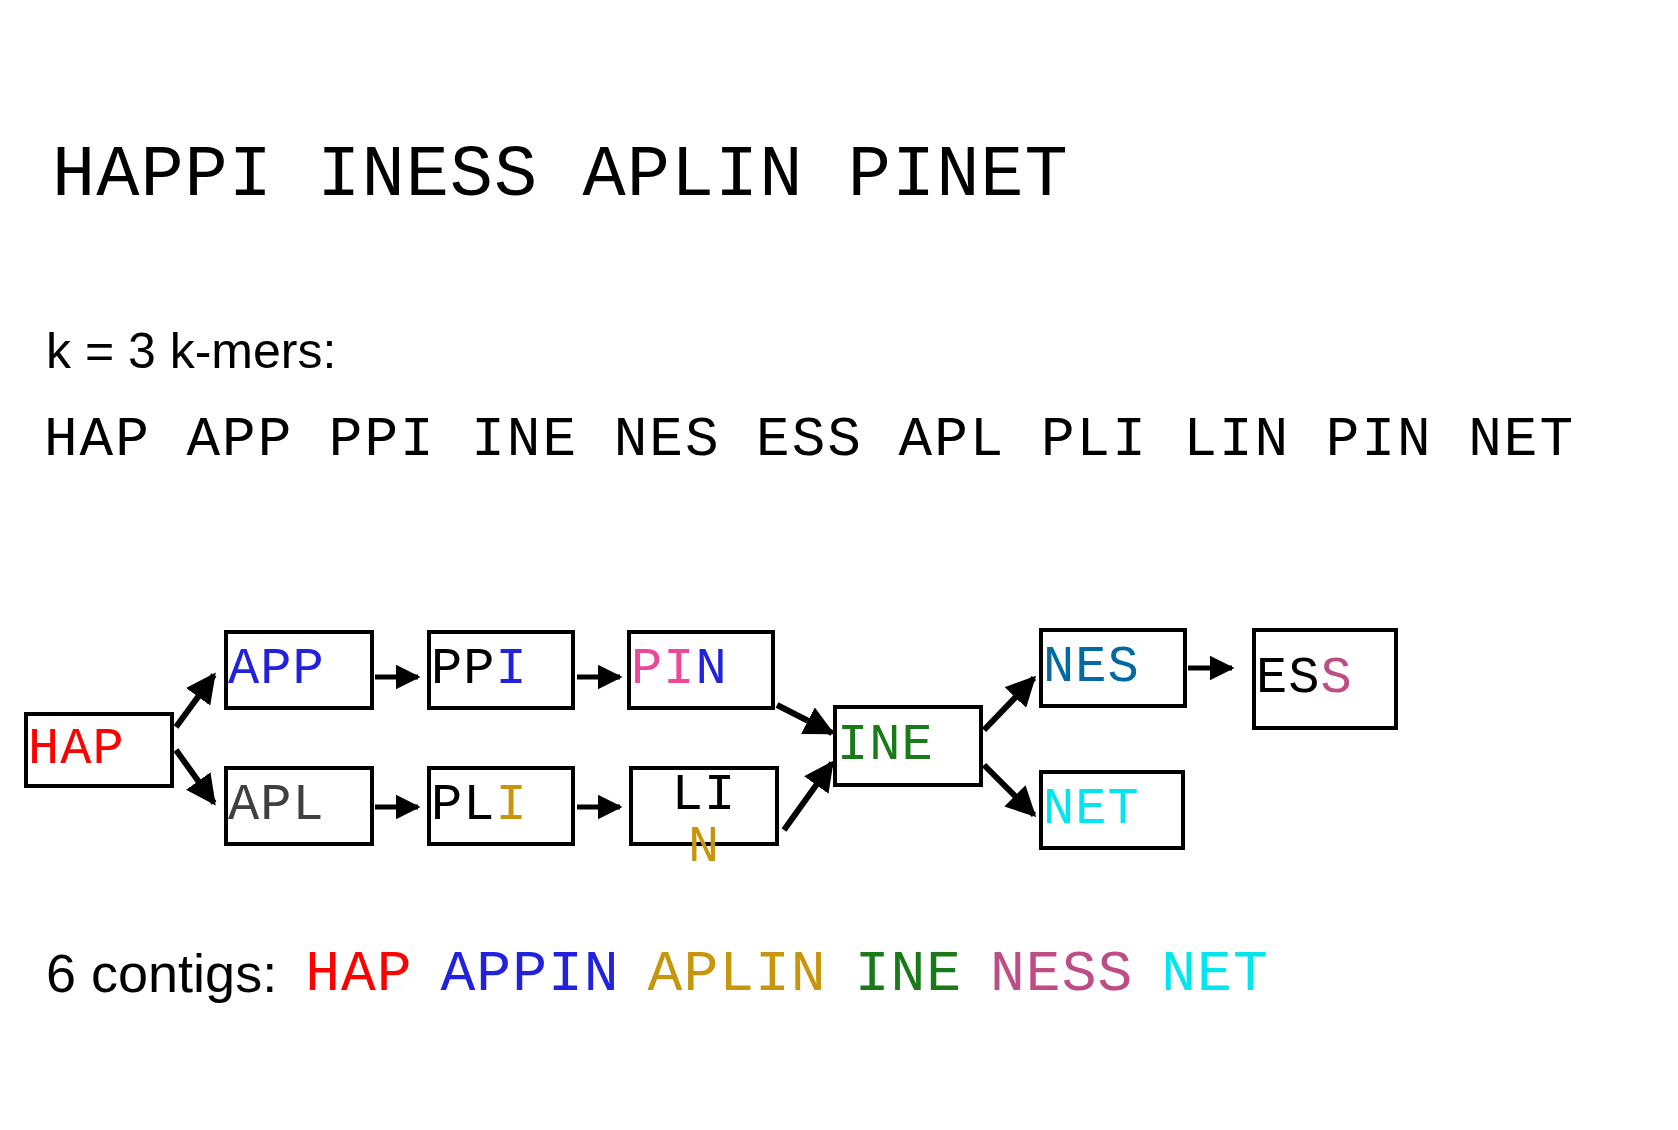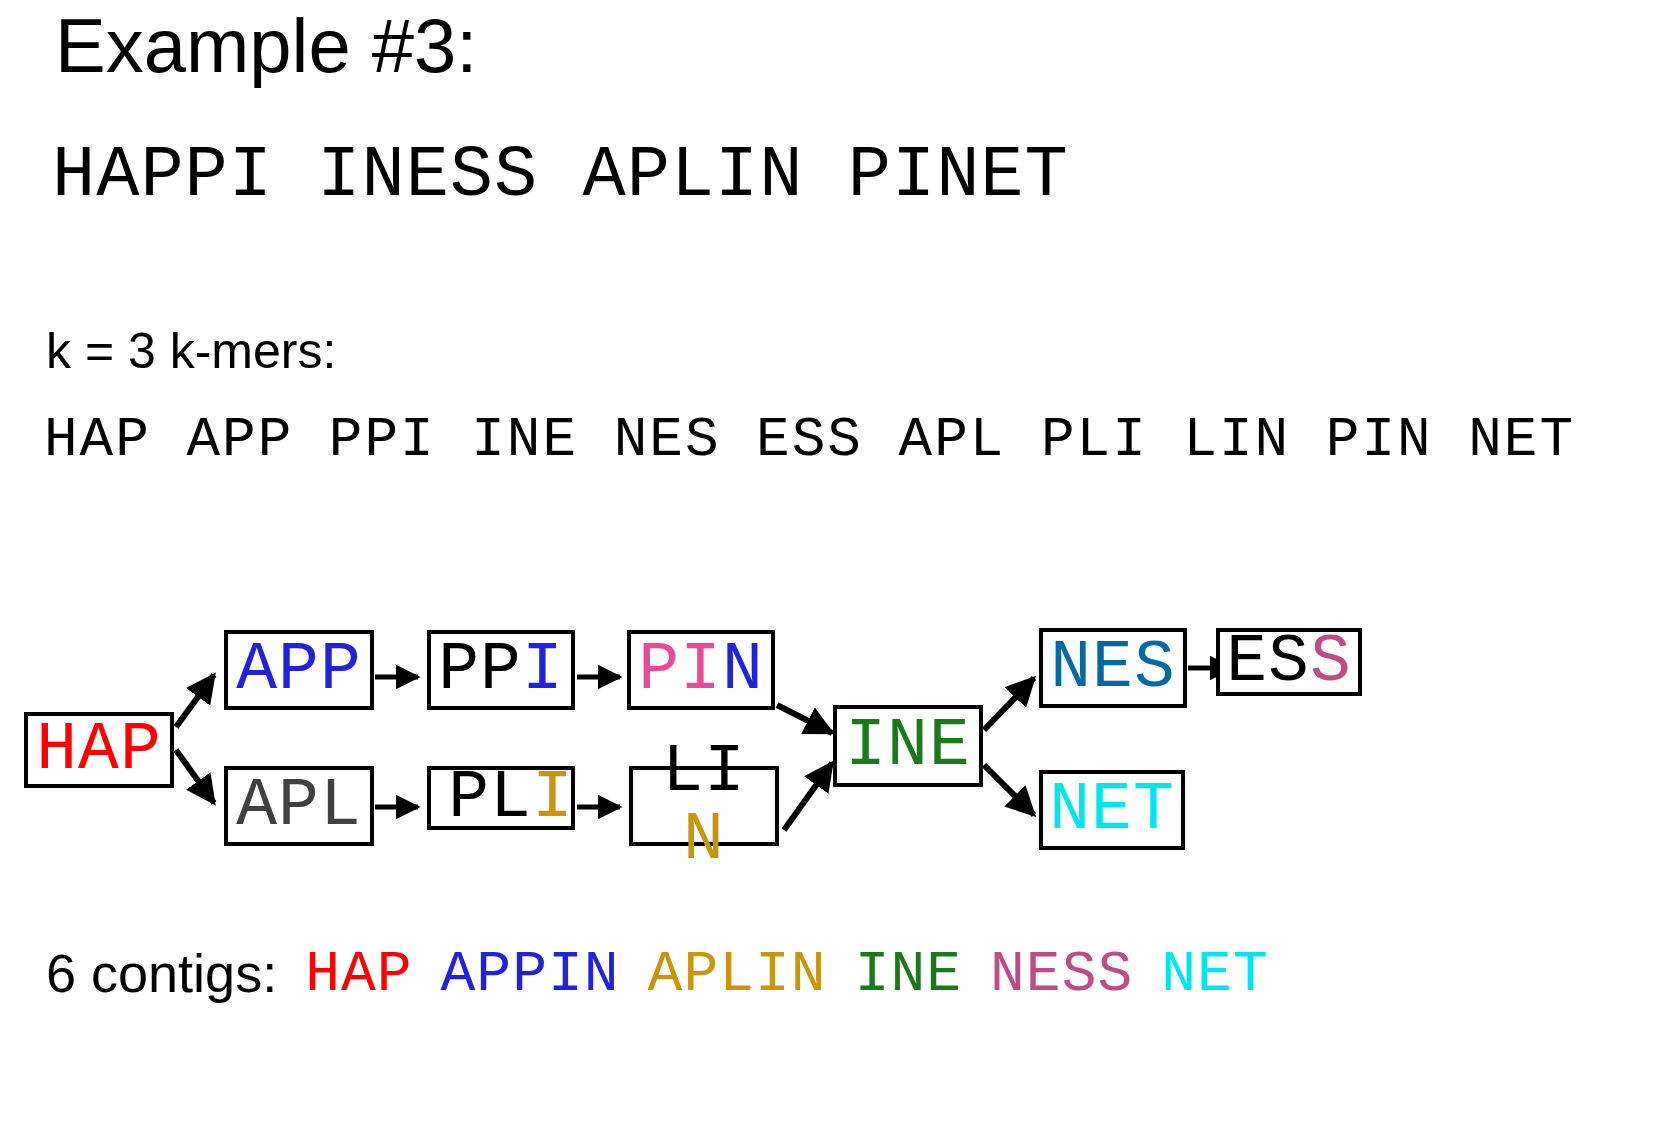--- a/index.html
+++ b/index.html
@@ -70,23 +70,22 @@
   }
   #graph svg { position: absolute; left: 0; top: 0; }
 
   .node {
     position: absolute;
     box-sizing: border-box;
     border: 4px solid #000000;
     background: #ffffff;
     display: flex;
     align-items: center;
-    justify-content: center;
     font-family: "Liberation Mono", monospace;
-    font-size: 68px;
+    font-size: 52px;
     line-height: 1;
     letter-spacing: 1px;
     white-space: pre;
   }
   .node span { display: inline-block; }
 
   
   #contigs {
     left: 46px;
     top: 906px;
@@ -107,21 +106,20 @@
     font-size: 58px;
     letter-spacing: 1px;
   }
   .sp { display: inline-block; width: 28px; }
 </style>
 </head>
 <body>
 
 <div id="slide">
 
-  <div class="abs" id="title">Example #3:</div>
 
   <div class="abs" id="sequence">HAPPI INESS APLIN PINET</div>
 
   <div class="abs" id="kline">k = 3 k-mers:</div>
 
   <div class="abs" id="kmers">HAP APP PPI INE NES ESS APL PLI LIN PIN NET</div>
 
   <div class="abs" id="graph">
     <svg width="1678" height="290">
       <defs>
@@ -158,29 +156,29 @@
     <div class="node" style="left:24px;  top:112px; width:150px; height:76px;"><span style="color: rgb(255, 0, 0);">HAP</span></div>
 
     <div class="node" style="left:224px; top:30px;  width:150px; height:80px;"><span style="color: rgb(34, 34, 221);">APP</span></div>
 
     <div class="node" style="left:427px; top:30px;  width:148px; height:80px;"><span style="color: rgb(0, 0, 0);">PP</span><span style="color: rgb(34, 34, 221);">I</span></div>
 
     <div class="node" style="left:627px; top:30px;  width:148px; height:80px;"><span style="color: #ec4899;">PI</span><span style="color: rgb(34, 34, 221);">N</span></div>
 
     <div class="node" style="left:224px; top:166px; width:150px; height:80px;"><span style="color: #404040;">APL</span></div>
 
-    <div class="node" style="left:427px; top:166px; width:148px; height:64px;padding-left:20px;"><span style="color: rgb(0, 0, 0);">PL</span><span style="color: rgb(200, 150, 12);">I</span></div>
+    <div class="node" style="left:427px; top:166px; width:148px; height:80px;"><span style="color: rgb(0, 0, 0);">PL</span><span style="color: rgb(200, 150, 12);">I</span></div>
 
     <div class="node" style="left:629px; top:166px; width:150px; height:80px;flex-direction:column;"><span style="color: rgb(0, 0, 0);">LI</span><span style="color: rgb(200, 150, 12);">N</span></div>
 
     <div class="node" style="left:833px; top:105px; width:150px; height:82px;"><span style="color: rgb(26, 122, 26);">INE</span></div>
 
     <div class="node" style="left:1039px;top:28px;  width:148px; height:80px;"><span style="color: #0369a1;">NES</span></div>
 
-    <div class="node" style="left:1216px;top:28px;  width:146px; height:68px;"><span style="color: rgb(0, 0, 0);">ES</span><span style="color: rgb(191, 77, 133);">S</span></div>
+    <div class="node" style="left:1252px;top:28px;  width:146px; height:102px;"><span style="color: rgb(0, 0, 0);">ES</span><span style="color: rgb(191, 77, 133);">S</span></div>
 
     <div class="node" style="left:1039px;top:170px; width:146px; height:80px;"><span style="color: rgb(0, 229, 238);">NET</span></div>
   </div>
 
   <div class="abs" id="contigs">
     <span class="lbl">6 contigs:</span>
     <span class="sp"></span>
     <span class="mono" id="contigs-items"><span style="color: rgb(255, 0, 0);">HAP</span><span class="sp"></span><span style="color: rgb(34, 34, 221);">APPIN</span><span class="sp"></span><span style="color: rgb(200, 150, 12);">APLIN</span><span class="sp"></span><span style="color: rgb(26, 122, 26);">INE</span><span class="sp"></span><span style="color: rgb(191, 77, 133);">NESS</span><span class="sp"></span><span style="color: rgb(0, 229, 238);">NET</span></span>
   </div>
 

